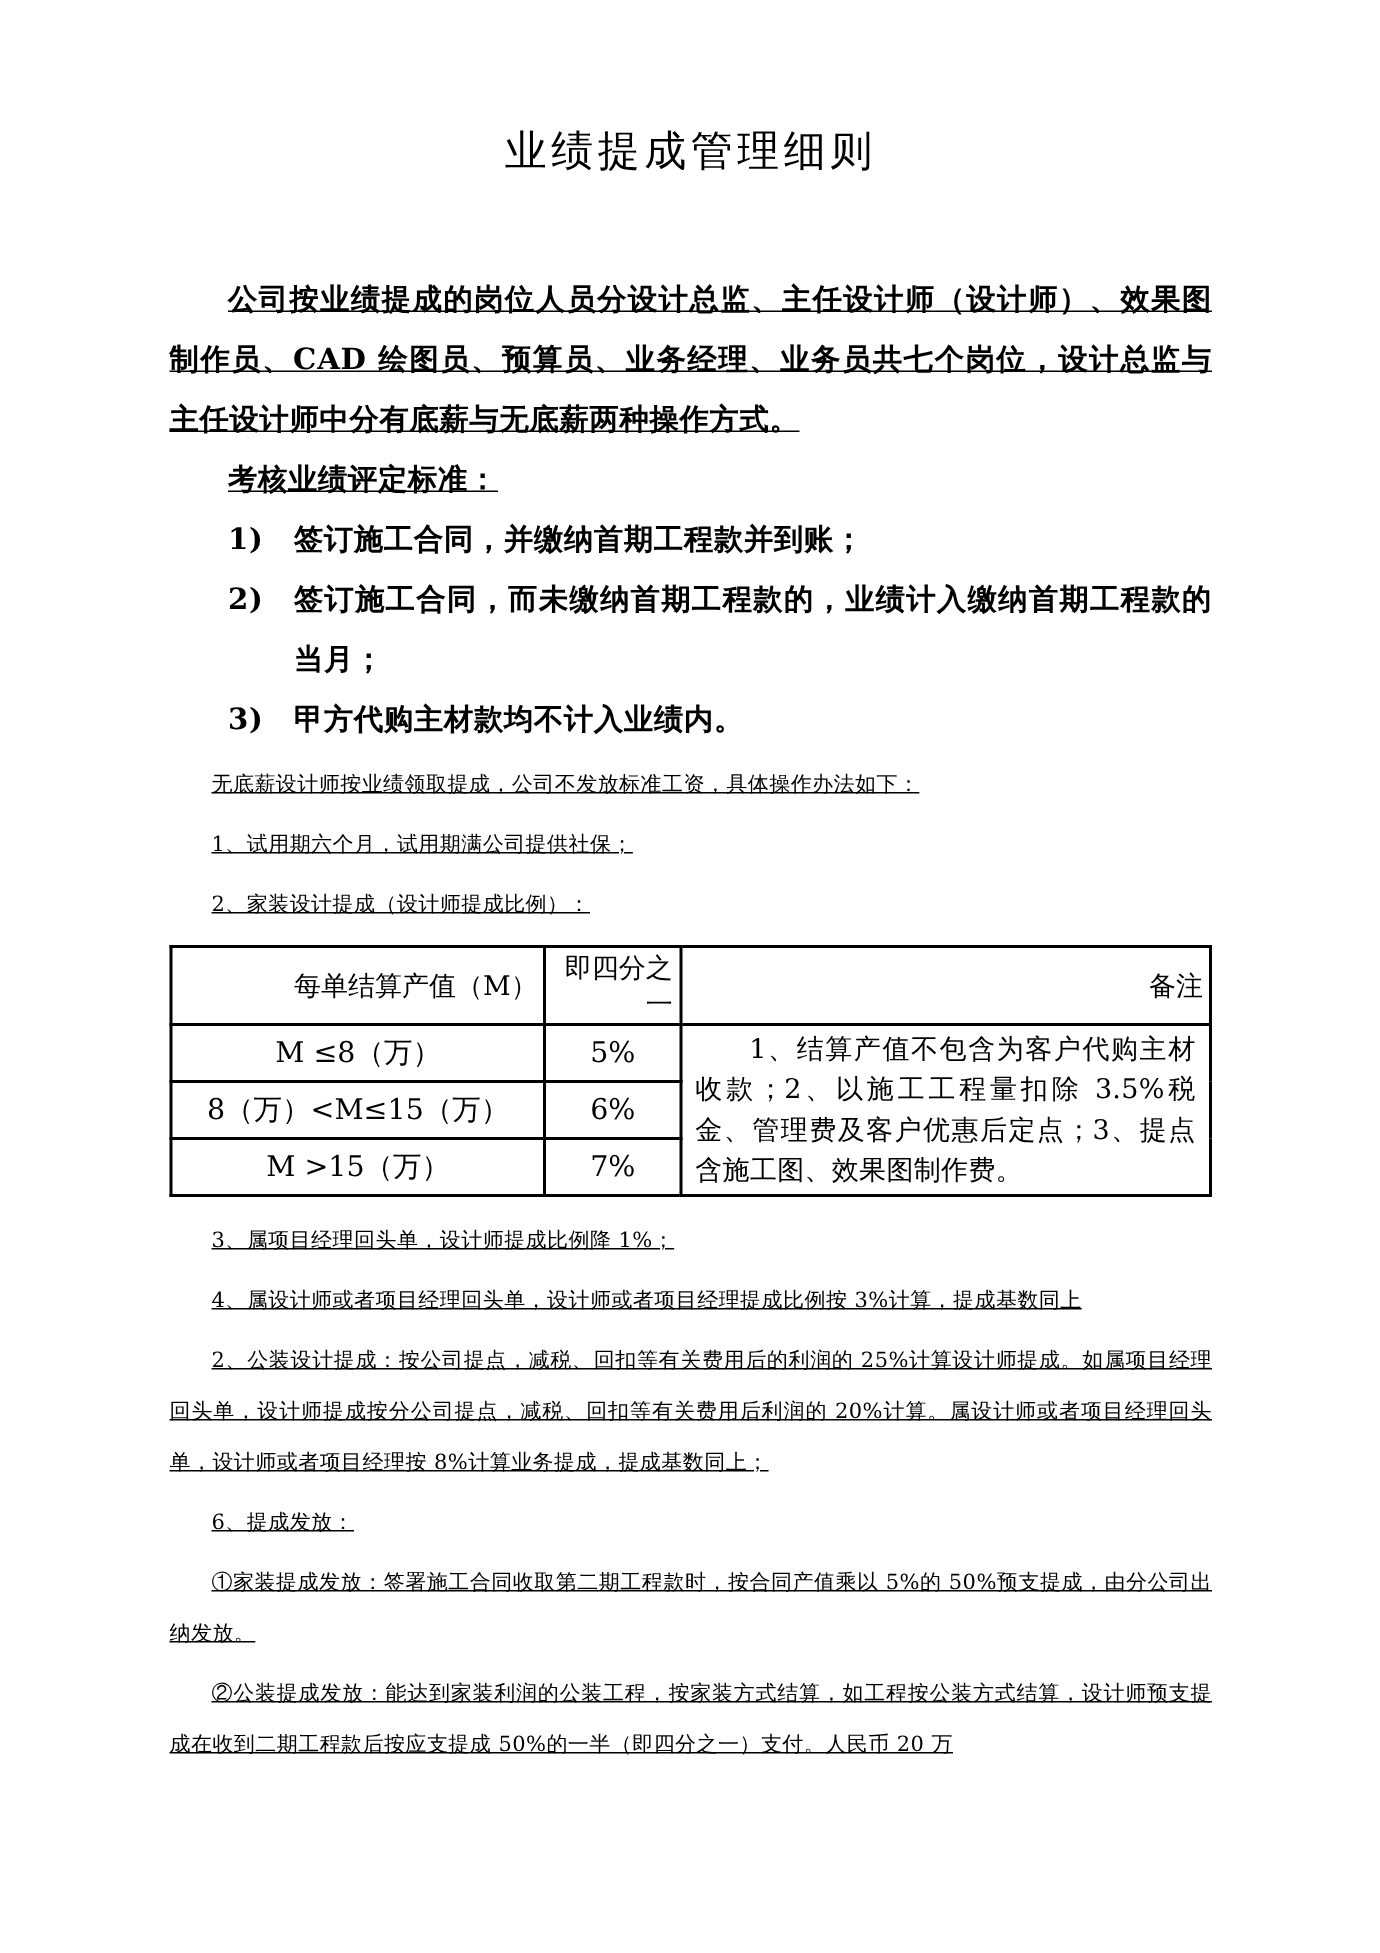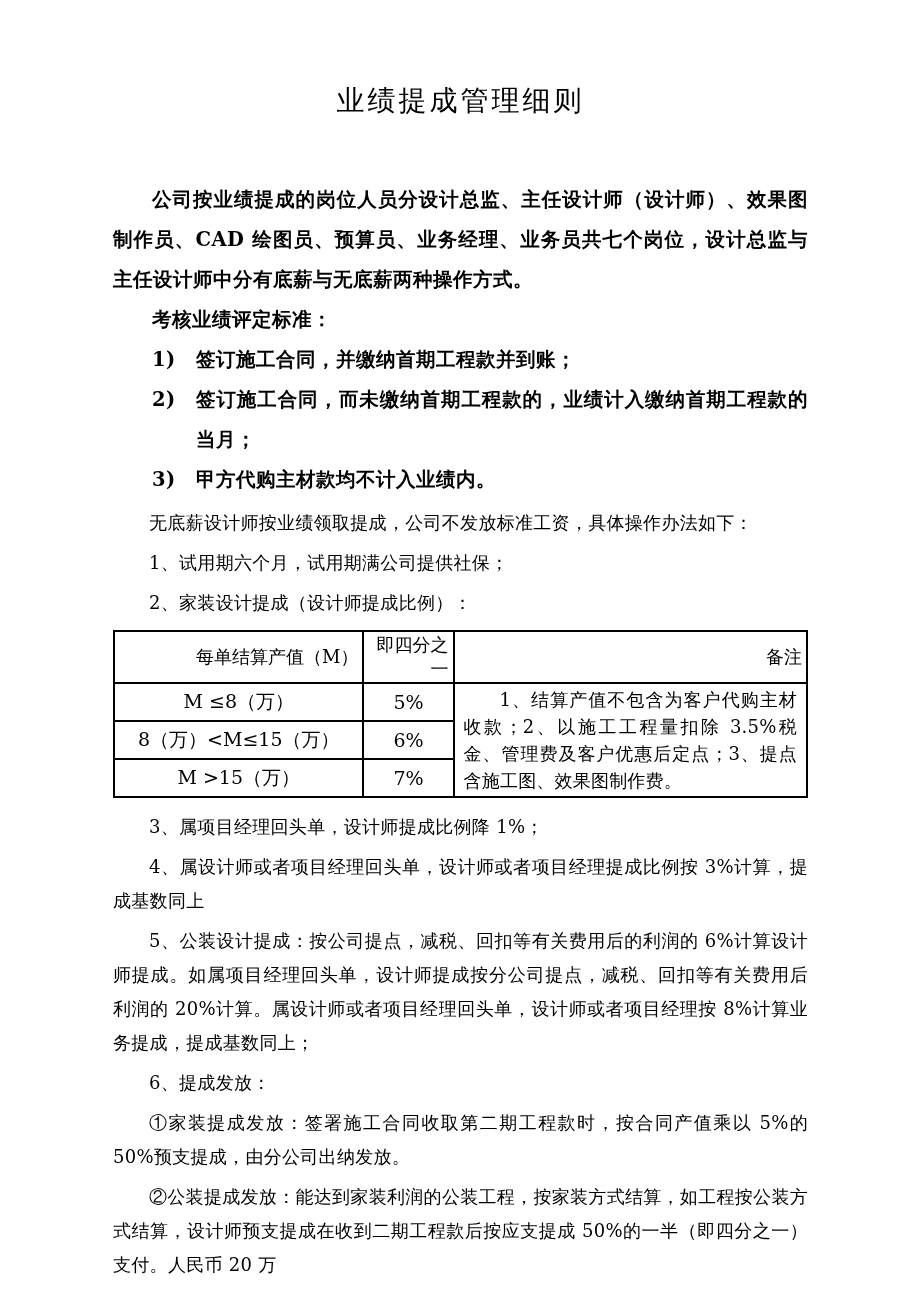--- a/index.html
+++ b/index.html
@@ -21,29 +21,30 @@
   .doc-title {
     font-size: 28px;
     font-weight: 400;
     text-align: center;
     letter-spacing: 3px;
     margin: 30px 0 60px 0;
   }
   .p {
     text-align: justify;
     margin: 0;
+    text-decoration: underline;
   }
   .top {
     font-size: 19.5px;
     line-height: 40px;
     font-weight: bold;
     letter-spacing: 0.5px;
   }
   .body-text {
-    font-size: 18px;
+    font-size: 14px;
     line-height: 34px;
     letter-spacing: 0.3px;
   }
   .ind { text-indent: 2em; }
   .para-gap { margin: 6px 0; }
   .list-row {
     display: flex;
     font-weight: bold;
     font-size: 19.5px;
     line-height: 40px;
@@ -157,21 +158,21 @@
         <td class="val">M &gt;15（万）</td>
         <td class="val">7%</td>
       </tr>
     </tbody>
   </table>
 
   <p class="p body-text ind para-gap">3、属项目经理回头单，设计师提成比例降 1%；</p>
 
   <p class="p body-text ind para-gap">4、属设计师或者项目经理回头单，设计师或者项目经理提成比例按 3%计算，提成基数同上</p>
 
-  <p class="p body-text ind para-gap">5、公装设计提成：按公司提点，减税、回扣等有关费用后的利润的 6%计算设计师提成。如属项目经理回头单，设计师提成按分公司提点，减税、回扣等有关费用后利润的 20%计算。属设计师或者项目经理回头单，设计师或者项目经理按 8%计算业务提成，提成基数同上；</p>
+  <p class="p body-text ind para-gap">2、公装设计提成：按公司提点，减税、回扣等有关费用后的利润的 25%计算设计师提成。如属项目经理回头单，设计师提成按分公司提点，减税、回扣等有关费用后利润的 20%计算。属设计师或者项目经理回头单，设计师或者项目经理按 8%计算业务提成，提成基数同上；</p>
 
   <p class="p body-text ind para-gap">6、提成发放：</p>
 
   <p class="p body-text ind para-gap">①家装提成发放：签署施工合同收取第二期工程款时，按合同产值乘以 5%的 50%预支提成，由分公司出纳发放。</p>
 
   <p class="p body-text ind para-gap">②公装提成发放：能达到家装利润的公装工程，按家装方式结算，如工程按公装方式结算，设计师预支提成在收到二期工程款后按应支提成 50%的一半（即四分之一）支付。人民币 20 万</p>
 
 </div>
 
 </body></html>

